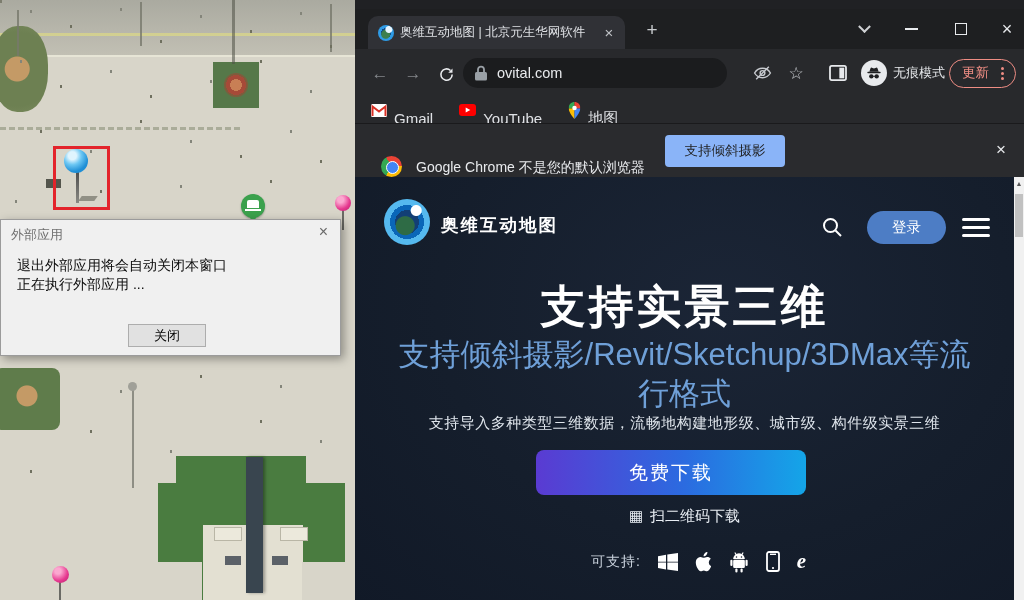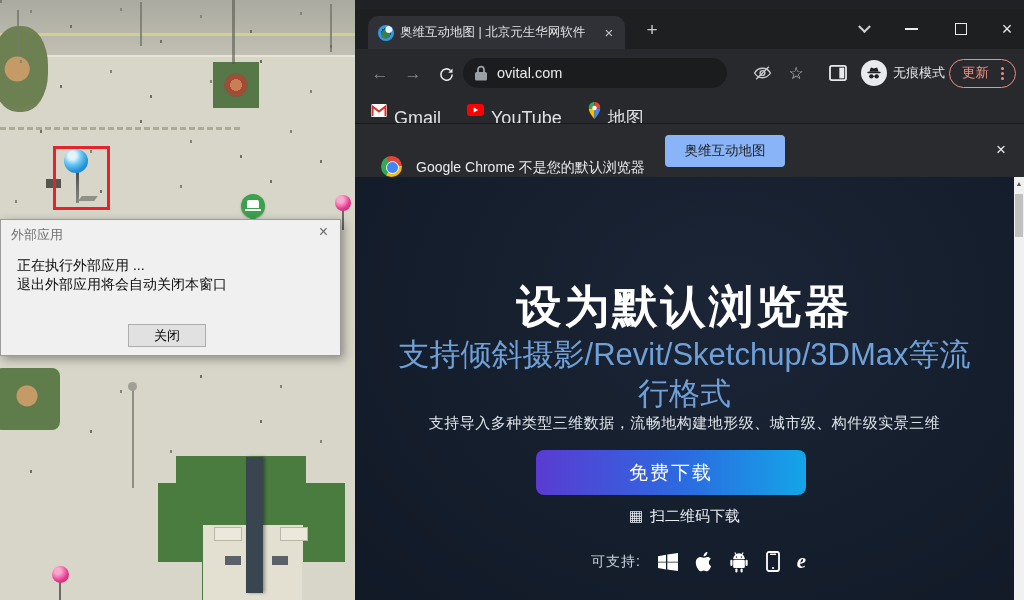--- a/index.html
+++ b/index.html
@@ -100,21 +100,21 @@
   .tb-ico{width:30px;height:30px;display:flex;align-items:center;justify-content:center;cursor:pointer;color:#c7cacf;font-size:17px;}
   .incog-badge{width:26px;height:26px;border-radius:50%;background:#e8eaed;display:flex;align-items:center;justify-content:center;margin:0 6px 0 8px;}
   .incog-label{font-size:13px;color:#e8eaed;margin-right:4px;}
   .update-pill{display:flex;align-items:center;border:1px solid #ef8d84;border-radius:15px;height:29px;padding:0 4px 0 12px;margin-right:8px;cursor:pointer;}
   .update-label{font-size:13.5px;color:#ef8d84;}
   .dots{width:18px;height:18px;display:flex;flex-direction:column;align-items:center;justify-content:center;gap:2px;margin-left:4px;}
   .dots i{width:3px;height:3px;border-radius:50%;background:#ef8d84;}
 
   .bookmarks{position:absolute;left:0;top:88px;width:100%;height:26px;background:#28292c;display:flex;align-items:center;padding-left:16px;}
   .bm{display:flex;align-items:center;margin-right:26px;cursor:pointer;}
-  .bm-label{font-size:18px;color:#dfe1e5;margin-left:7px;margin-top:16px;}
+  .bm-label{font-size:15px;color:#dfe1e5;margin-left:7px;margin-top:16px;}
 
   .infobar{position:absolute;left:0;top:114px;width:100%;height:54px;background:#2a2b2e;border-top:1px solid #1a1a1c;
     display:flex;align-items:flex-end;}
   .chrome-logo{width:21px;height:21px;border-radius:50%;margin:0 14px 0 26px;position:relative;
     background:conic-gradient(from 90deg,#fbbc05 0 120deg,#34a853 0 240deg,#ea4335 0 360deg);}
   .chrome-logo:after{content:"";position:absolute;left:5px;top:5px;width:11px;height:11px;border-radius:50%;
     background:#4285f4;border:1.8px solid #fff;}
   .infobar-msg{font-size:14px;color:#e8eaed;}
   .infobar-btn{position:absolute;left:310px;top:11px;width:120px;height:32px;background:#8ab4f8;border:none;
     border-radius:4px;font-size:13.5px;color:#1f1f1f;cursor:pointer;}
@@ -195,22 +195,22 @@
     <div class="pin-pink-r-stick"></div>
     <div class="pin-pink-r"></div>
     <div class="pin-pink-b-stick"></div>
     <div class="pin-pink-b"></div>
   </div>
 
   <div id="dialog">
     <div class="dlg-title">外部应用</div>
     <div class="dlg-close">×</div>
     <div class="dlg-body">
+      <div>退出外部应用将会自动关闭本窗口</div>
       <div>正在执行外部应用 ...</div>
-      <div>退出外部应用将会自动关闭本窗口</div>
     </div>
     <div class="dlg-btn">关闭</div>
   </div>
 
   <div id="browser">
 
     <div class="tabstrip">
       <div class="tab">
         <div class="tab-favicon"></div>
         <div class="tab-title">奥维互动地图 | 北京元生华网软件</div>
@@ -315,27 +315,43 @@
               <circle cx="12" cy="12" r="4.5" fill="#fff"></circle>
             </g>
         </svg>
         <span class="bm-label">地图</span>
       </div>
     </div>
 
     <div class="infobar">
       <div class="chrome-logo"></div>
       <span class="infobar-msg">Google Chrome 不是您的默认浏览器</span>
-      <button class="infobar-btn">奥维互动地图</button>
+      <button class="infobar-btn">支持倾斜摄影</button>
       <div class="infobar-close">×</div>
     </div>
 
     <div class="webpage">
-
-      <div class="hero-h1">设为默认浏览器</div>
+      <div class="site-header">
+        <div class="site-logo"></div>
+        <div class="site-brand">奥维互动地图</div>
+        <div class="site-search">
+          <svg width="24" height="24" viewBox="0 0 24 24">
+              <circle cx="10.5" cy="10.5" r="6.5" fill="none" stroke="#fff" stroke-width="2"></circle>
+              <path d="M15.5 15.5 21 21" stroke="#fff" stroke-width="2"></path>
+            </svg>
+        </div>
+        <button class="login-btn">登录</button>
+        <div class="burger">
+            <i></i>
+            <i></i>
+            <i></i>
+          </div>
+      </div>
+
+      <div class="hero-h1">支持实景三维</div>
       <div class="hero-h2">支持倾斜摄影/Revit/Sketchup/3DMax等流行格式</div>
       <div class="hero-desc">支持导入多种类型三维数据，流畅地构建地形级、城市级、构件级实景三维</div>
       <button class="download-btn">免费下载</button>
       <div class="qr-row">
         <span class="qr-glyph">▦</span><span>扫二维码下载</span>
       </div>
 
       <div class="platforms">
         <span class="platforms-label">可支持:</span>
         <span class="pf-ico">

